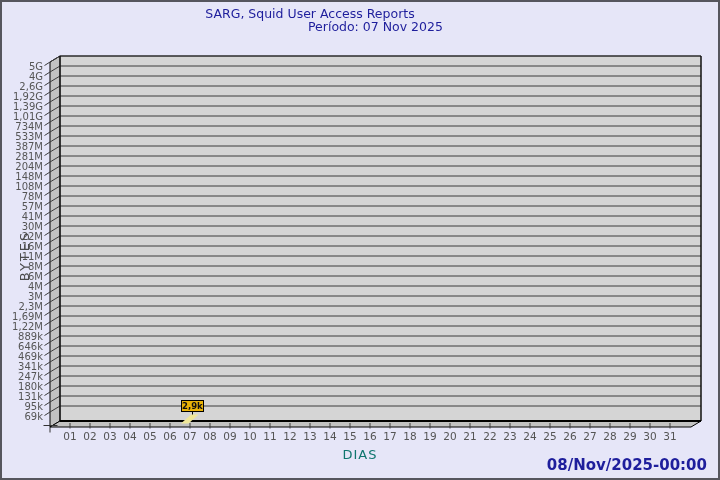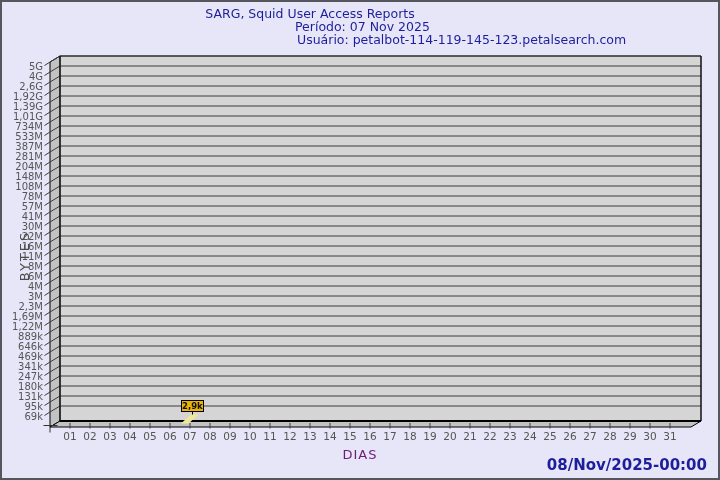--- a/index.html
+++ b/index.html
@@ -4,43 +4,42 @@
 <style>
   html,body{margin:0;padding:0;background:#ffffff;}
   .screen{
     position:relative;width:720px;height:480px;
     background:#e6e6f8;overflow:hidden;
     font-family:"DejaVu Sans",sans-serif;
   }
   .screen-border{position:absolute;inset:0;border:2px solid #56565e;pointer-events:none;z-index:50;}
   .title-line1{position:absolute;top:6px;left:0;width:620px;text-align:center;
     font-size:12.5px;color:#1e1e9c;white-space:pre;}
-  .title-line2{position:absolute;top:19px;left:295px;font-size:12.5px;color:#1e1e9c;white-space:pre;}
+  .title-line2{position:absolute;top:19px;left:308px;font-size:12.5px;color:#1e1e9c;white-space:pre;}
   .title-line3{position:absolute;top:32px;left:297px;font-size:12.5px;color:#1e1e9c;white-space:pre;}
   .chart-svg{position:absolute;left:0;top:0;}
   svg text{font-family:"DejaVu Sans",sans-serif;}
   .x-axis-title{position:absolute;top:447px;left:0;width:720px;text-align:center;
-    font-size:13px;color:#701a75;letter-spacing:1px;}
+    font-size:13px;color:#0f766e;letter-spacing:1px;}
   .footer-date{position:absolute;top:456px;right:13px;font-size:15px;font-weight:700;color:#1e1e9c;}
   .bar-annotation{
     position:absolute;left:181px;top:400px;width:21px;height:10px;
     background:#eab308;border:1px solid #000;
     font-size:8.5px;line-height:10px;font-weight:700;text-align:left;color:#111;
     white-space:nowrap;z-index:10;
   }
 </style>
 </head>
 <body>
 
 <div class="screen">
   <div class="screen-border"></div>
 
   <div class="title-line1">SARG, Squid User Access Reports</div>
   <div class="title-line2">Período: 07 Nov 2025</div>
-  <div class="title-line3">Usuário: petalbot-114-119-145-123.petalsearch.com</div>
 
   <svg id="chart-svg" class="chart-svg" width="720" height="480" viewBox="0 0 720 480">
 
     <rect x="60" y="56" width="641" height="365" fill="#d5d5d5"></rect>
     <polygon points="50,62 60,56 60,421 50,427" fill="#c2c2c2" stroke="#000000" stroke-width="1"></polygon>
     <polygon points="60,421 701,421 691,427 50,427" fill="#c2c2c2" stroke="#000000" stroke-width="1"></polygon>
 
     <g id="y-grid">
         <line x1="60" y1="56" x2="701" y2="56" stroke="#3c3c3c" stroke-width="1"></line>
         <line x1="50" y1="62" x2="60" y2="56" stroke="#3c3c3c" stroke-width="1"></line>

